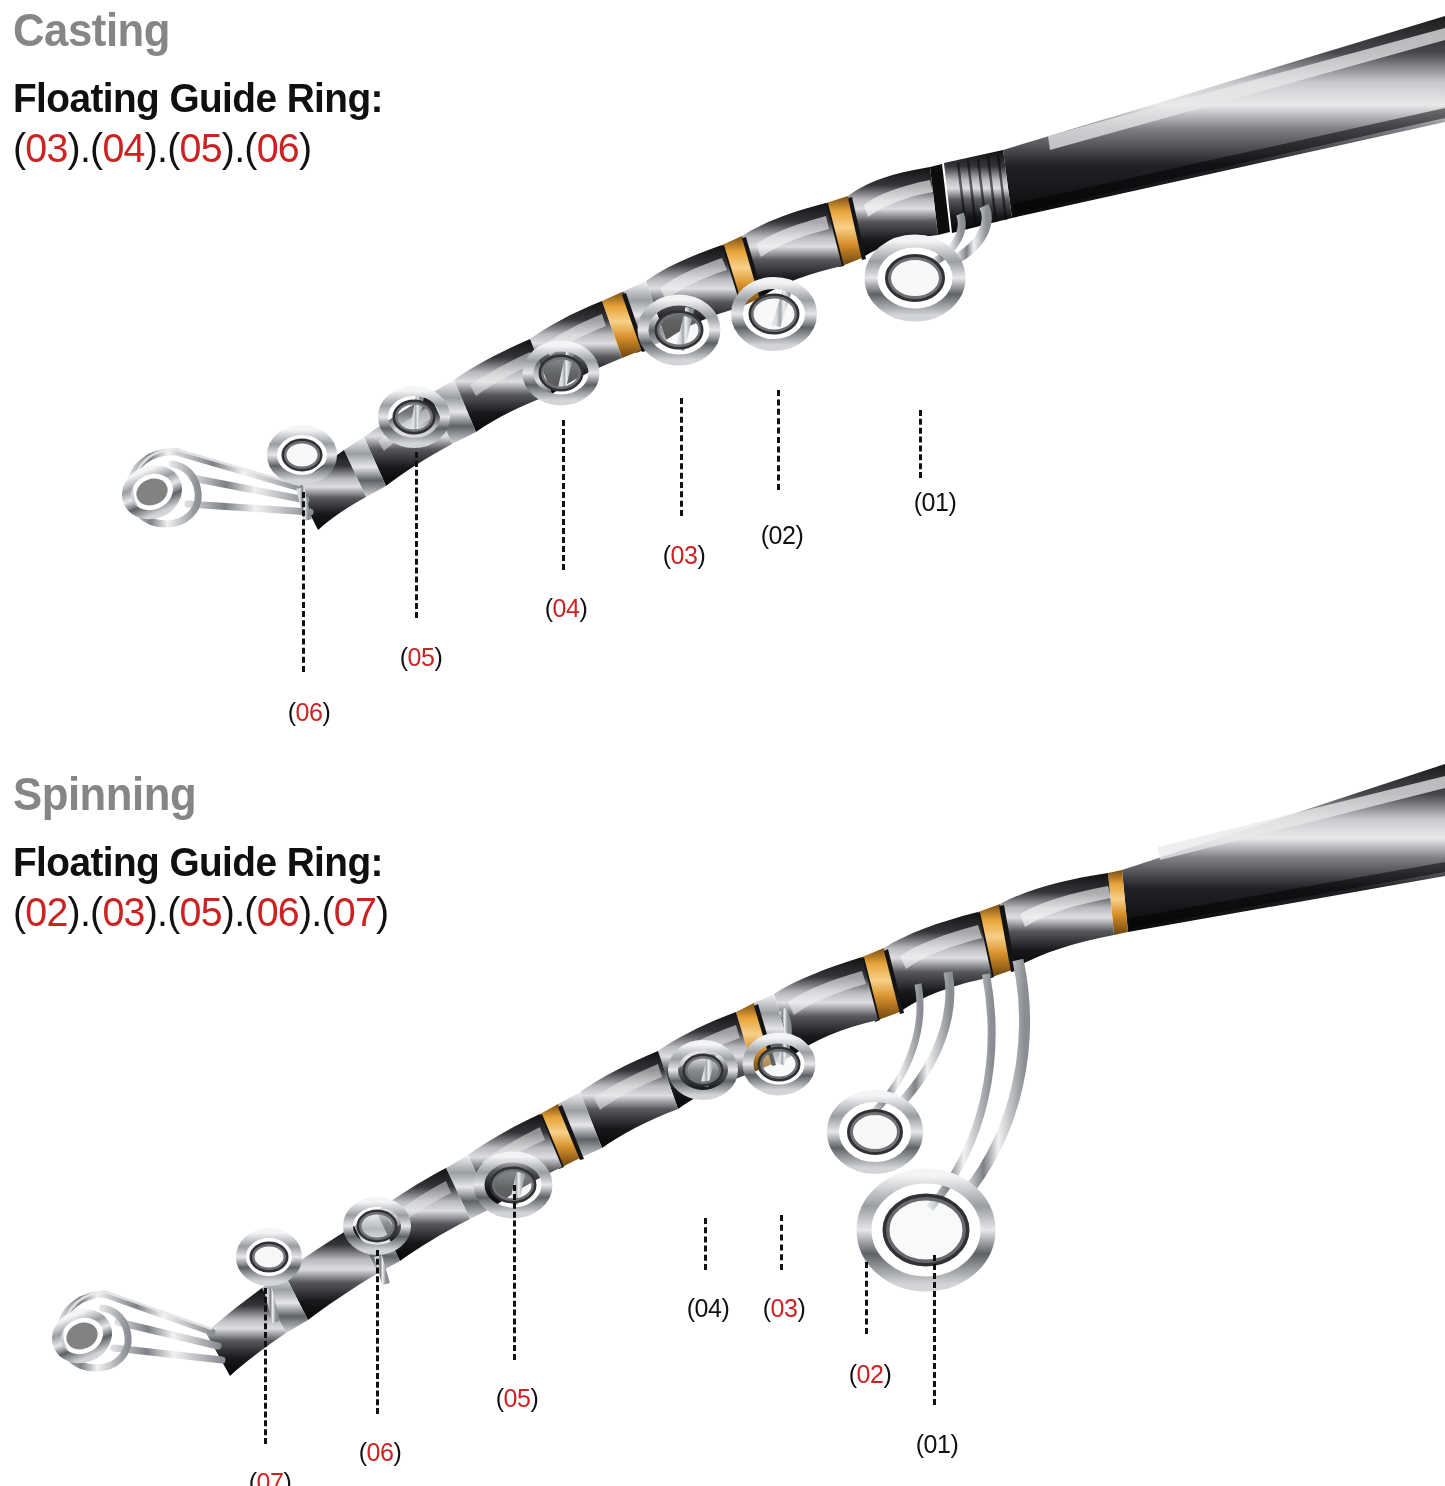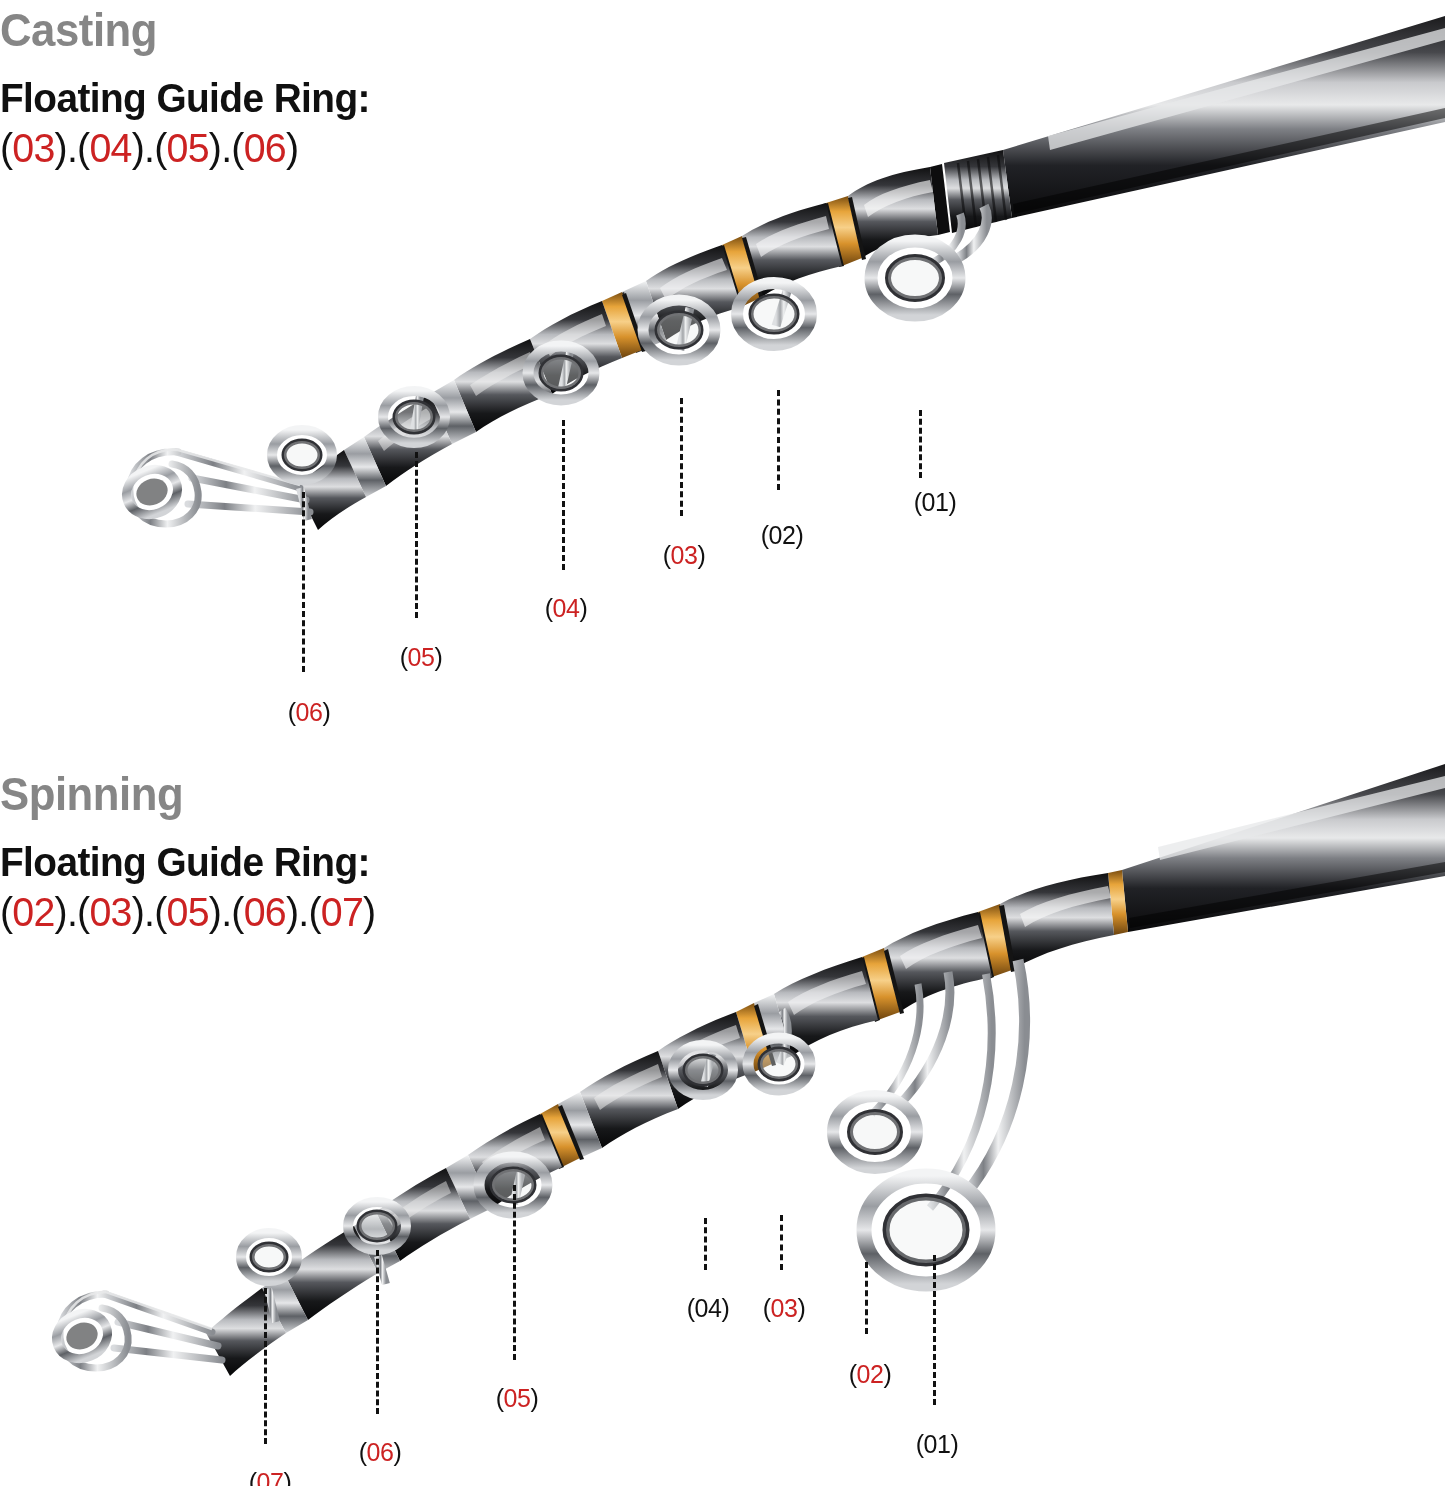--- a/index.html
+++ b/index.html
@@ -4,21 +4,21 @@
 <style>
   html,body{margin:0;padding:0;background:#fff;}
   body{width:1445px;height:1486px;position:relative;overflow:hidden;
        font-family:"Liberation Sans","DejaVu Sans",sans-serif;
        -webkit-font-smoothing:antialiased;}
 
   .section{position:absolute;left:0;width:1445px;height:743px;}
   #section-casting{top:0;}
   #section-spinning{top:743px;margin-top:21px;}
 
-  .txtblock{position:absolute;left:0;top:6px;z-index:40;}
+  .txtblock{position:absolute;left:13px;top:6px;z-index:40;}
   .sec-title{font-size:47px;font-weight:bold;color:#868686;
              letter-spacing:-0.5px;line-height:1.02;
              transform:scaleX(.93);transform-origin:left center;
              white-space:nowrap;}
   .fgr-label{font-size:40px;font-weight:bold;color:#101010;
              letter-spacing:-0.6px;line-height:1.0;margin-top:24px;
              transform:scaleX(.97);transform-origin:left center;
              white-space:nowrap;}
   .ring-list{font-size:41px;font-weight:normal;color:#111;
              letter-spacing:-0.8px;line-height:1.0;margin-top:10px;

